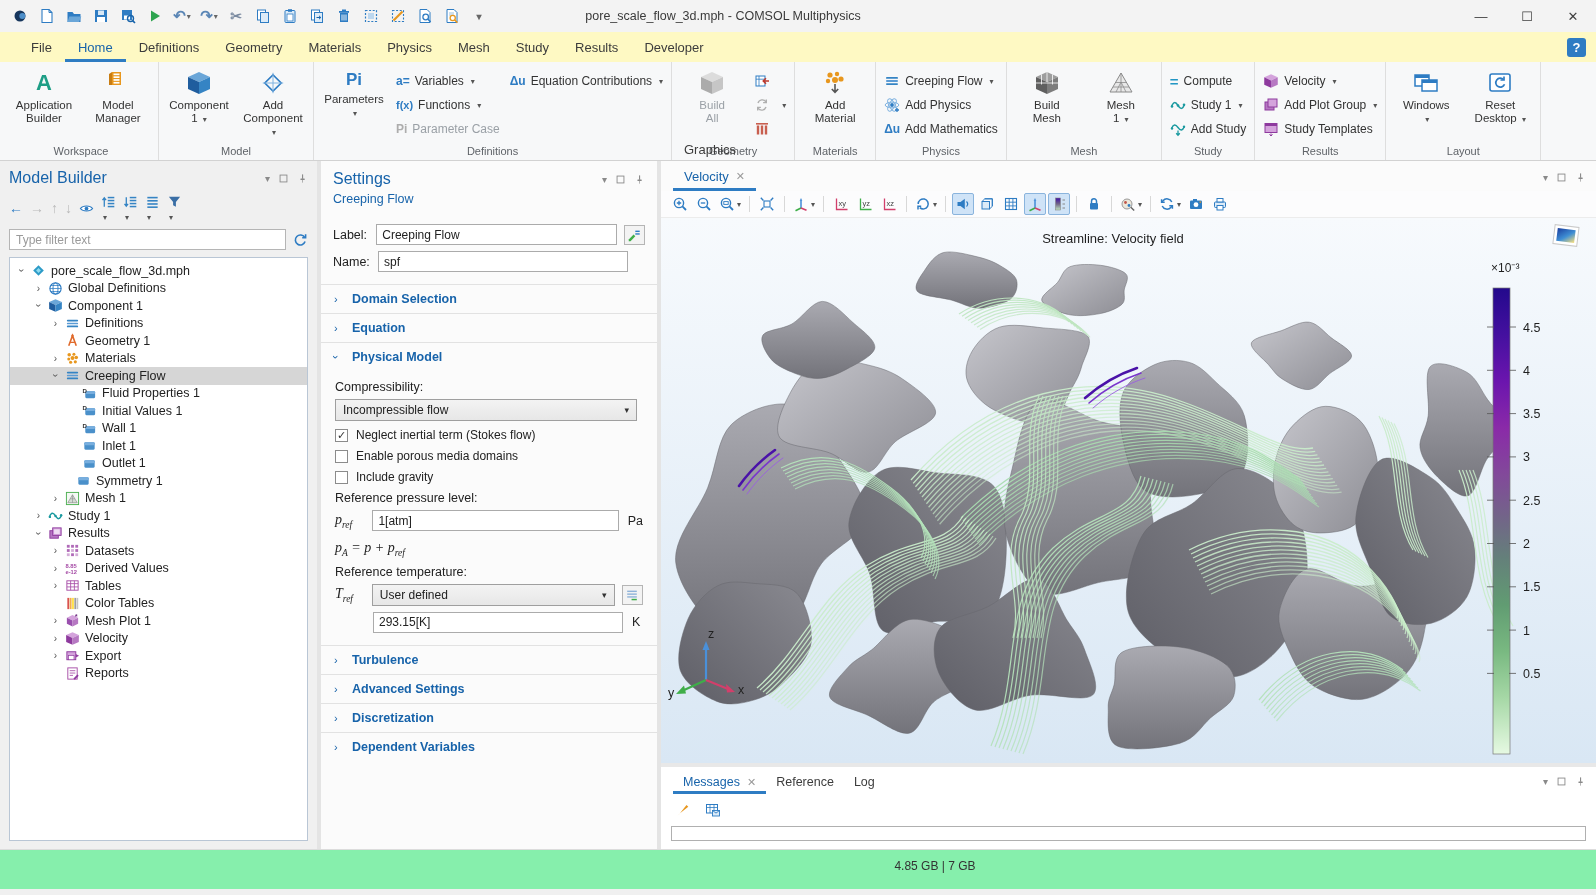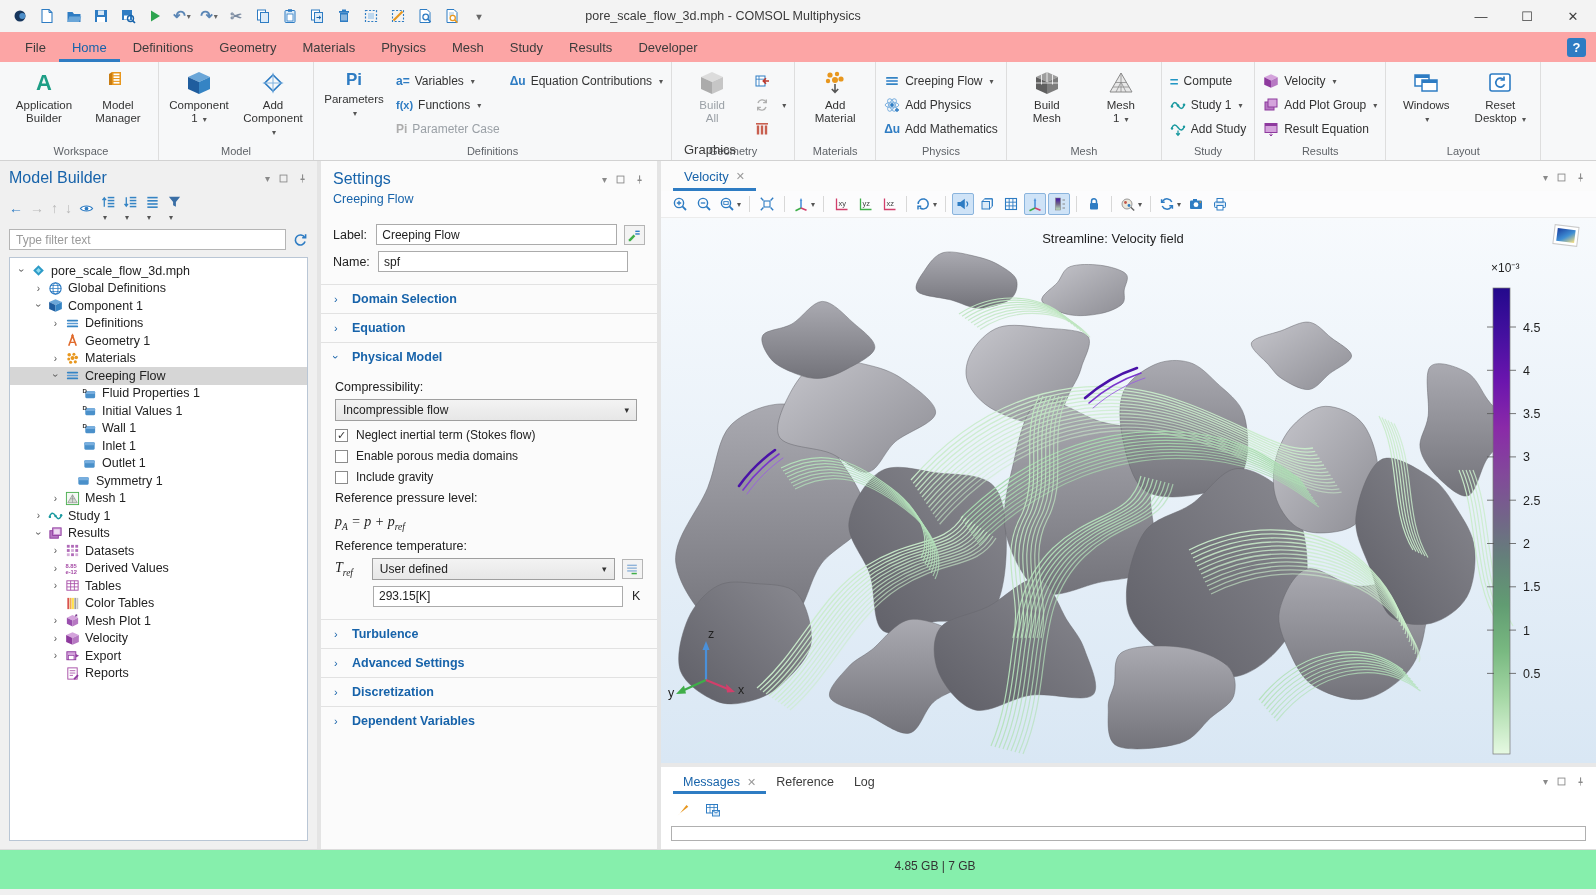--- a/index.html
+++ b/index.html
@@ -9,21 +9,21 @@
 .ticon{font-weight:bold;font-size:11px;white-space:nowrap}
 
 .titlebar{height:32px;background:#f3f3f3;display:flex;align-items:center;position:relative}
 .qat{display:flex;align-items:center;gap:3px;padding-left:8px}
 .qi{width:24px;height:24px;display:flex;align-items:center;justify-content:center;border-radius:3px}
 .qi .dd{font-size:8px;color:#666;margin-left:1px}
 .win-title{position:absolute;left:453px;width:540px;text-align:center;font-size:12.5px;color:#3a3a3a;pointer-events:none}
 .win-controls{margin-left:auto;display:flex;height:100%}
 .wc{width:46px;display:flex;align-items:center;justify-content:center;font-size:13px;color:#404040}
 
-.menubar{height:30px;background:#fca5a5;display:flex;align-items:flex-end;padding-left:12px;position:relative}
+.menubar{height:30px;background:#fef9c3;display:flex;align-items:flex-end;padding-left:18px;position:relative}
 .mtab{padding:5px 13px 7px;font-size:13px;color:#3c3c3c}
 .mtab.active{color:#1763aa;border-bottom:3px solid #2e7cc3;padding-bottom:4px}
 .help-btn{position:absolute;right:10px;top:6px;width:19px;height:19px;background:#2e7cc3;color:#fff;border-radius:3px;display:flex;align-items:center;justify-content:center;font-weight:bold;font-size:13px}
 
 .ribbon{height:99px;background:#f7f8f9;border-bottom:1px solid #d2d2d2;display:flex;align-items:stretch;padding-left:4px}
 .rgroup{display:flex;flex-direction:column;border-right:1px solid #dedede;padding:4px 8px 0}
 .rgroup-items{flex:1;display:flex;gap:10px;align-items:flex-start}
 .rgroup-label{text-align:center;font-size:11px;color:#5f6368;padding:2px 0 3px}
 .rlarge{display:flex;flex-direction:column;align-items:center;width:64px;padding-top:4px;gap:3px}
 .rlarge .svgi{width:26px;height:26px}
@@ -516,21 +516,21 @@
             <span class="dd">▾</span>
           </div>
           <div class="rsmall">
             <span>
               <svg class="svgi" style="width:16px;height:16px" viewBox="0 0 16 16">
                 <rect x="2" y="2.5" width="12" height="9" fill="#d4a3dc" stroke="#8e3a9e"></rect>
                 <rect x="2" y="2.5" width="12" height="2.5" fill="#8e3a9e"></rect>
                 <path d="M8 12.5v2M6.5 13.4L8 15l1.5-1.6" stroke="#8e3a9e" fill="none"></path>
               </svg>
             </span>
-            <span>Result Equation</span>
+            <span>Study Templates</span>
           </div>
         </div>
       </div>
       <div class="rgroup-label">Results</div>
     </div>
     <div class="rgroup">
       <div class="rgroup-items">
         <div class="rlarge">
           <span>
             <svg class="svgi" style="width:26px;height:26px" viewBox="0 0 26 26">
@@ -983,20 +983,25 @@
             <div class="cbrow">
               <span class="cbox"></span>
               <span>Enable porous media domains</span>
             </div>
             <div class="cbrow">
               <span class="cbox"></span>
               <span>Include gravity</span>
             </div>
           </div>
         <div class="small-cap">Reference pressure level:</div>
+        <div class="frow">
+          <span class="sym"><span>p</span><sub>ref</sub></span>
+          <input class="finput" value="1[atm]" style="">
+          <span class="unit">Pa</span>
+        </div>
         <div class="eqline">
           <span>p</span><sub>A</sub><span> = p + p</span><sub>ref</sub>
         </div>
         <div class="small-cap">Reference temperature:</div>
         <div class="tref-row">
           <span class="sym"><span>T</span><sub>ref</sub></span>
           <div class="dropdown tref-dd">
             <span>User defined</span>
             <span class="dar">▾</span>
           </div>

